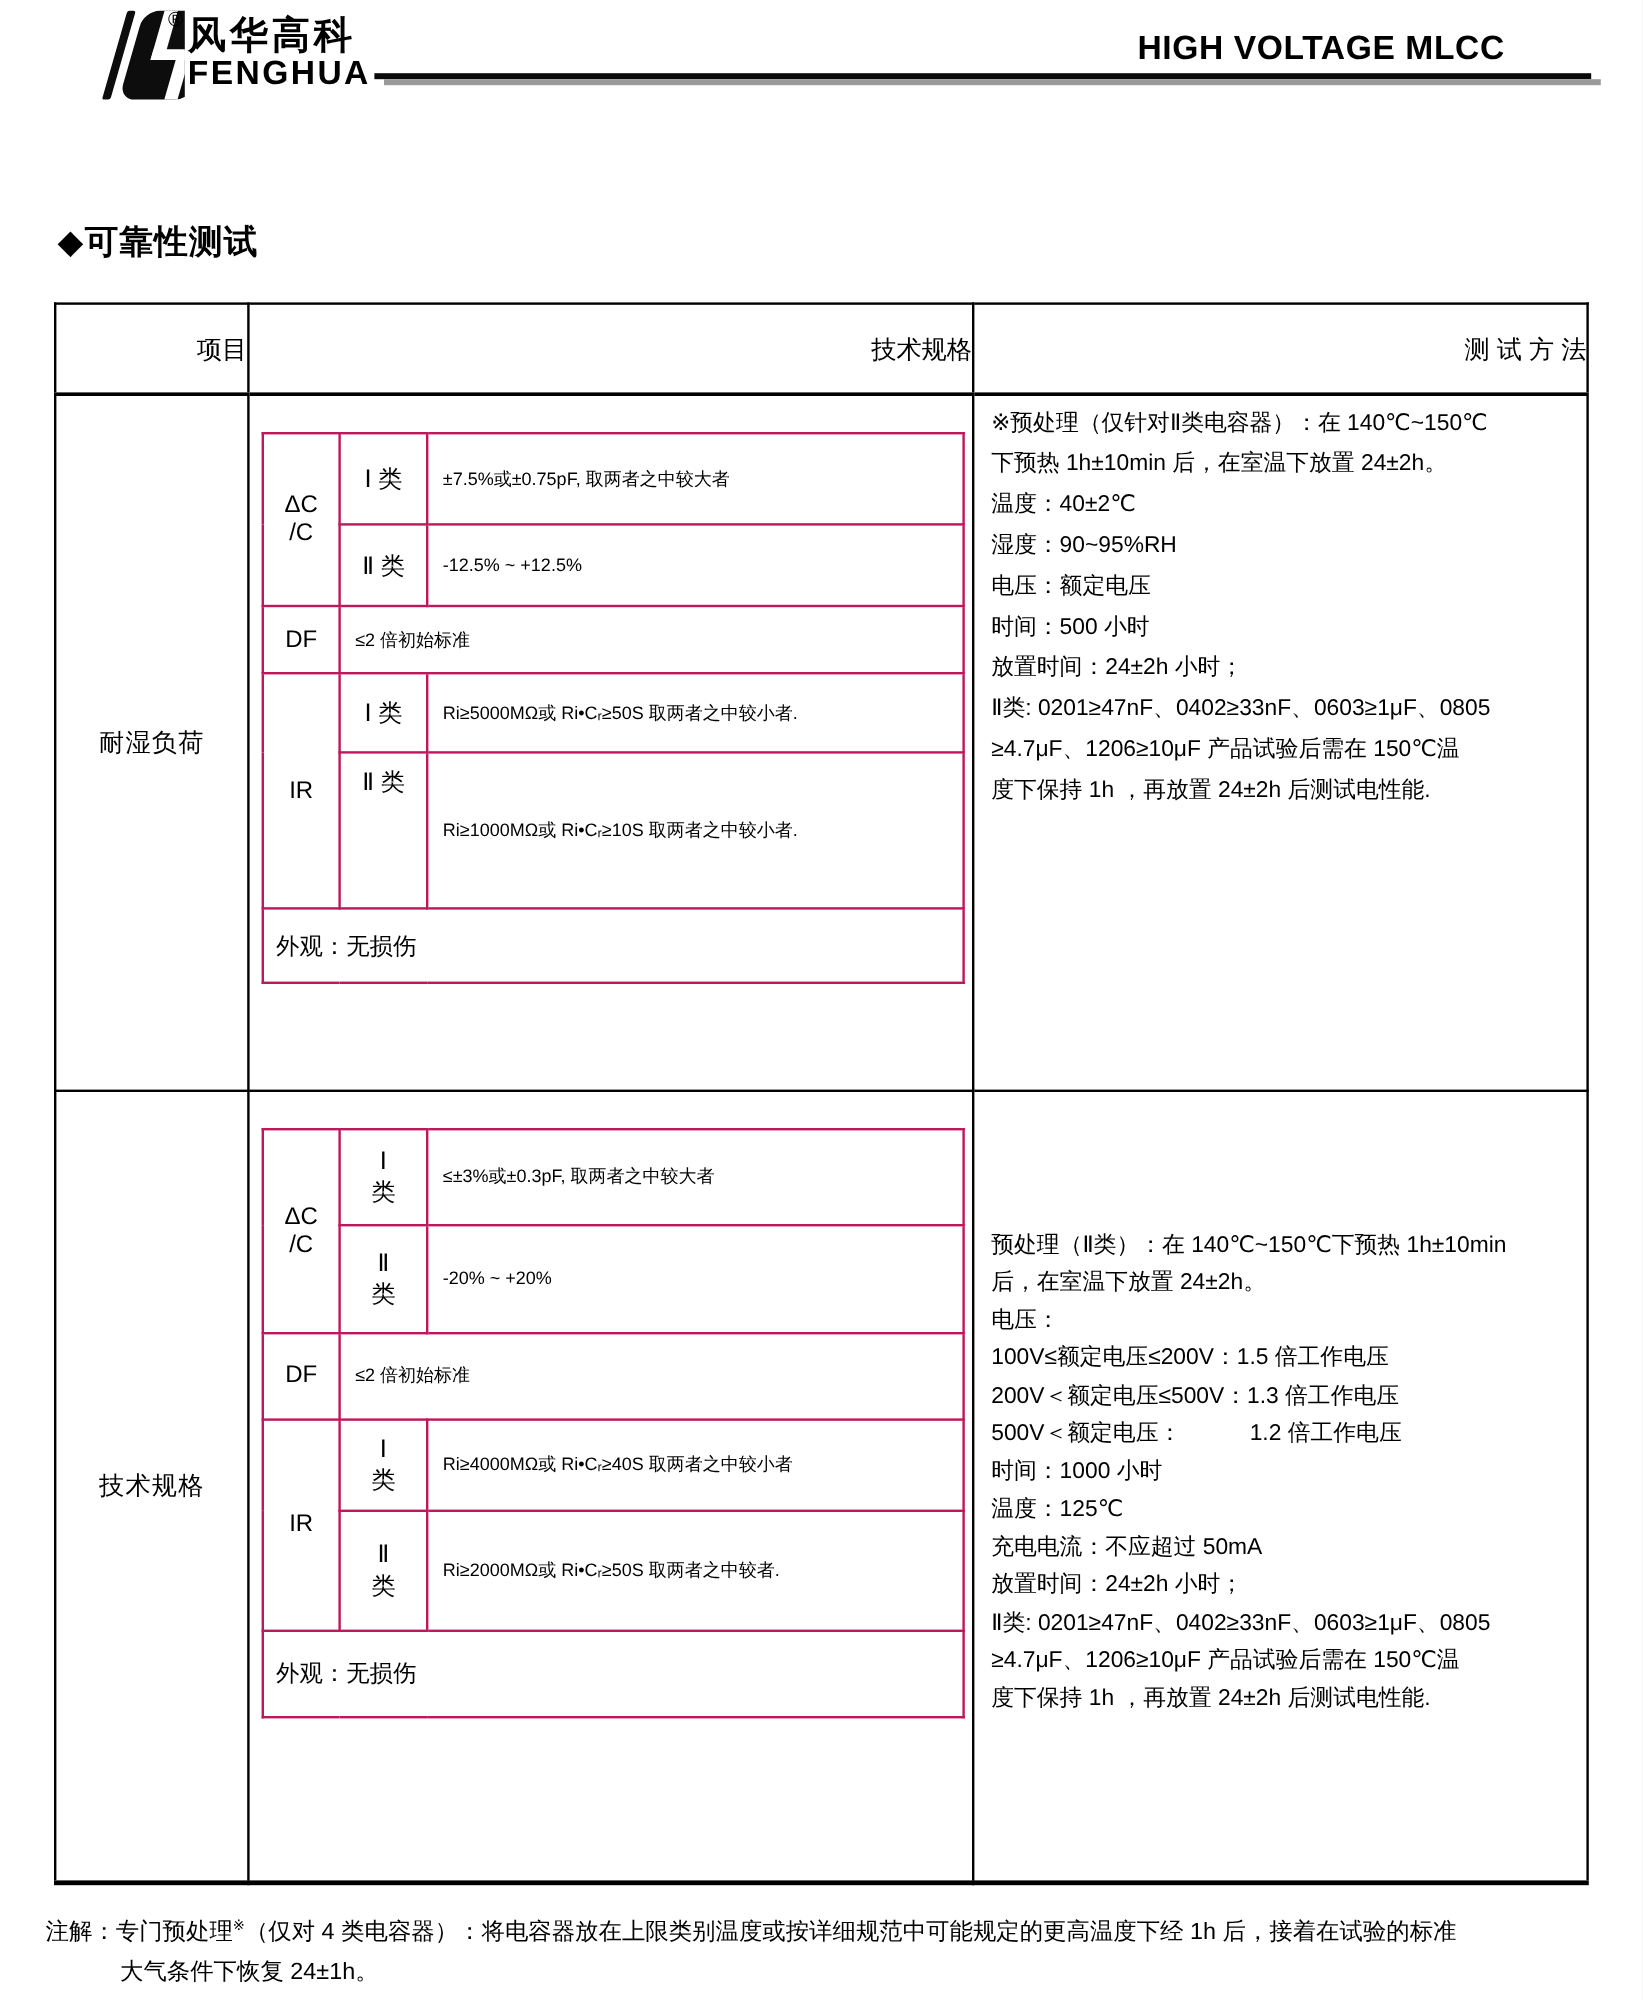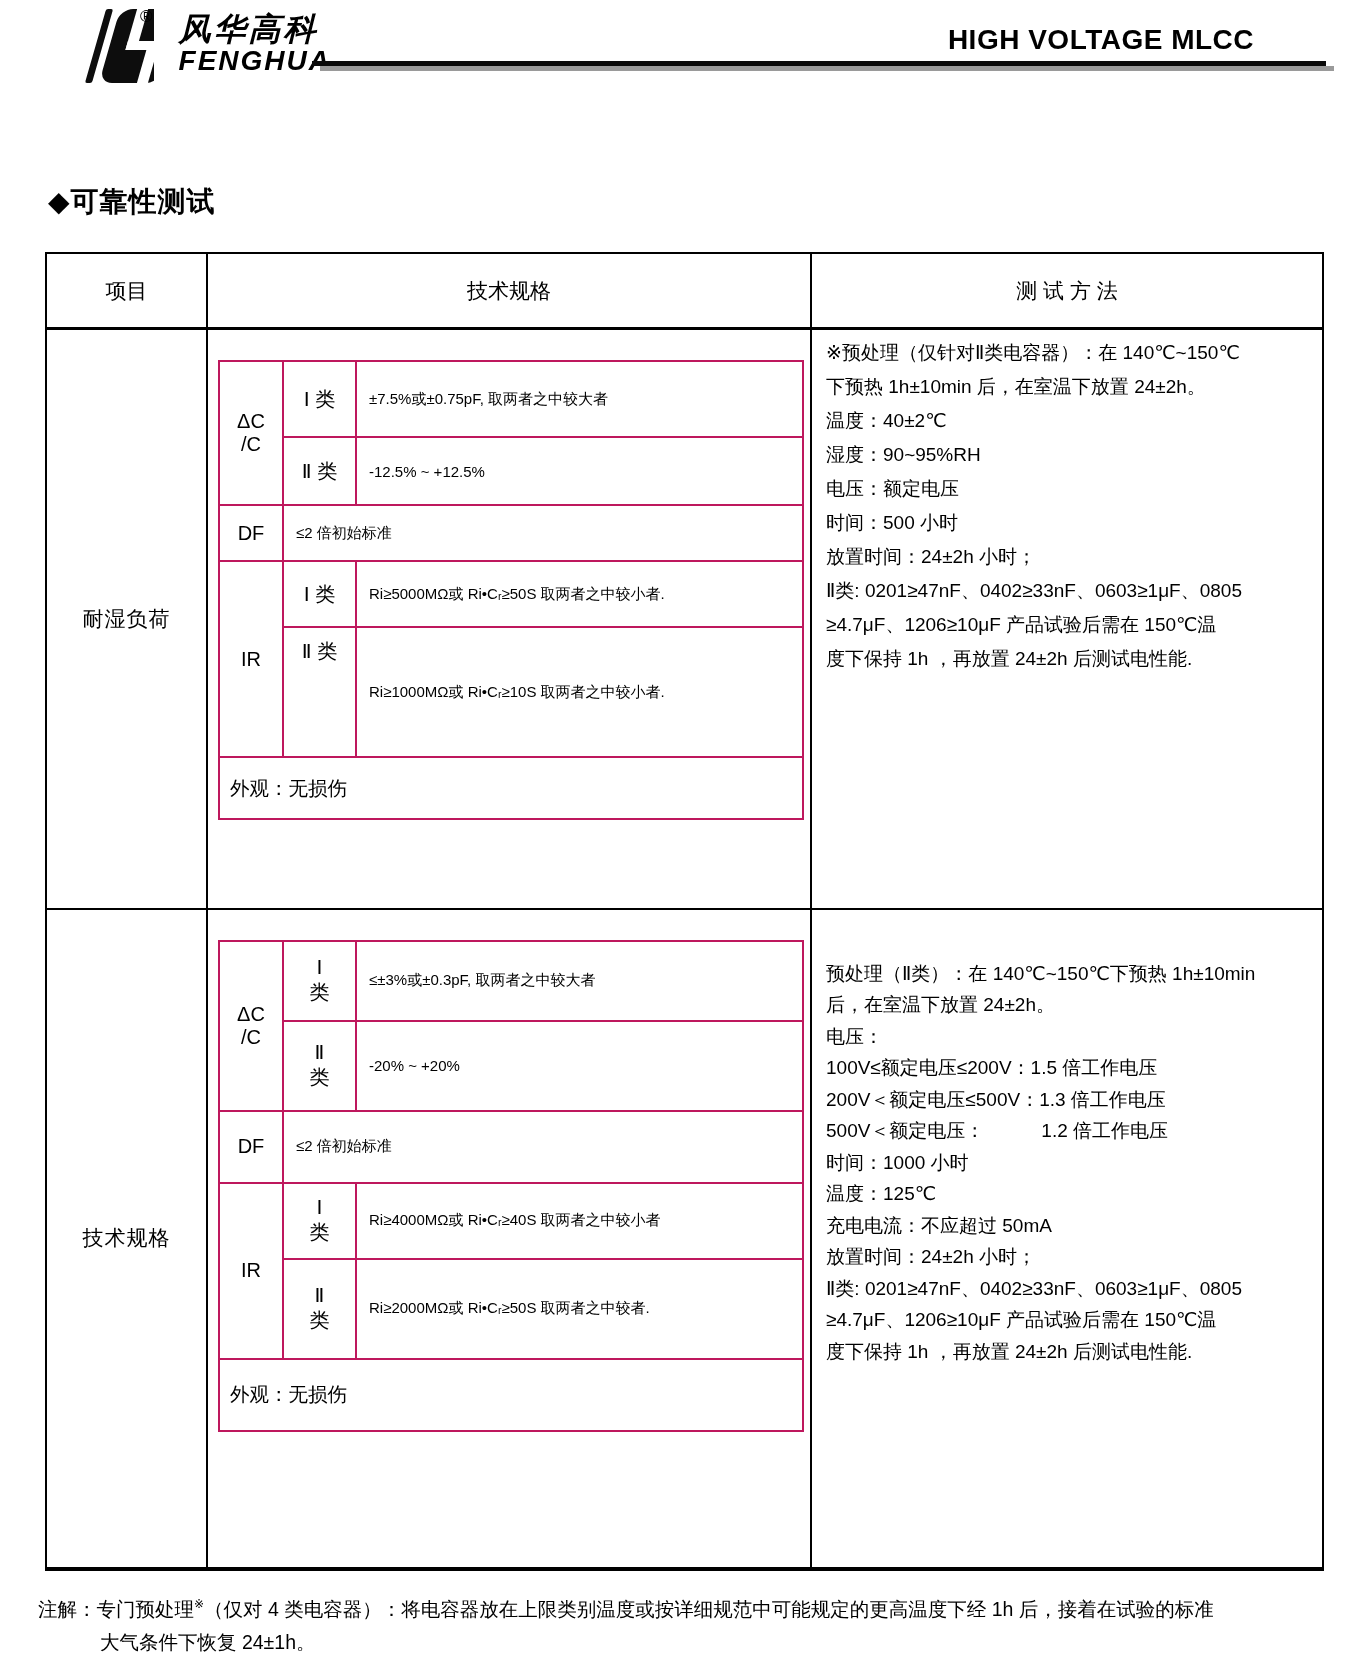--- a/index.html
+++ b/index.html
@@ -9,21 +9,21 @@
     margin:0 auto;
     background:#ffffff;
     font-family:"Liberation Sans","DejaVu Sans",sans-serif;
     color:#000;
     overflow:hidden;
   }
   
   .logo{position:absolute;left:36px;top:6px;display:flex;align-items:flex-start;}
   .logo-mark{width:118px;height:80px;display:block;}
   .reg{font-size:17px;line-height:17px;margin-left:-14px;margin-top:2px;}
-  .logo-text{margin-left:26px;margin-top:6px;font-style:italic;}
+  .logo-text{margin-left:4px;margin-top:6px;}
   .brand-cn{font-size:32px;font-weight:900;letter-spacing:3px;line-height:34px;}
   .brand-en{font-size:28px;font-weight:700;letter-spacing:2px;line-height:30px;}
   .doc-title{
     position:absolute;top:24px;right:115px;
     font-size:28px;font-weight:bold;letter-spacing:0.5px;
   }
   .header-rule{position:absolute;left:312px;top:61px;width:1022px;}
   .rule-black{height:5px;background:#0a0a0a;width:1014px;}
   .rule-gray{height:5px;background:#9a9a9a;width:1014px;margin-left:8px;}
   
@@ -32,33 +32,33 @@
   table{border-collapse:collapse;table-layout:fixed;}
   .main-table{
     position:absolute;left:45px;top:252px;width:1277px;
     border:2.5px solid #000;border-bottom-width:4px;
   }
   .main-table > tbody > tr > th,
   .main-table > tbody > tr > td{border:2px solid #000;padding:0;}
   .head-row th{
     height:73px;font-weight:400;font-size:21px;
     border-bottom-width:3.5px !important;
-    text-align:center;vertical-align:middle;
+    text-align:right;vertical-align:middle;
   }
   .item-cell{text-align:center;vertical-align:middle;font-size:21px;letter-spacing:1px;}
   .row1{height:580px;}
   .row2{height:660px;}
   .spec-cell{vertical-align:top;}
   .method-cell{vertical-align:top;}
   .method-text{
     font-size:19px;line-height:34px;
     padding:6px 12px 0 14px;
     white-space:pre-line;
   }
-  .method-text.m2{line-height:31.5px;padding-top:48px;}
+  .method-text.m2{line-height:31.5px;padding-top:112px;}
   
   .inner-table{width:584px;margin:30px 0 0 10px;border:2px solid #000;}
   .inner-table td{border:2px solid #be185d;padding:0;vertical-align:middle;}
   .inner-table .lbl{text-align:center;font-size:20px;}
   .inner-table .cls{text-align:center;font-size:20px;}
   .inner-table .val{font-size:15px;padding:0 4px 0 12px;}
   .pre{white-space:pre-line;margin-top:47px;}
   .cls.top{vertical-align:top;padding-top:10px;}
   .appearance{padding-left:10px !important;font-size:19.5px !important;}
   

